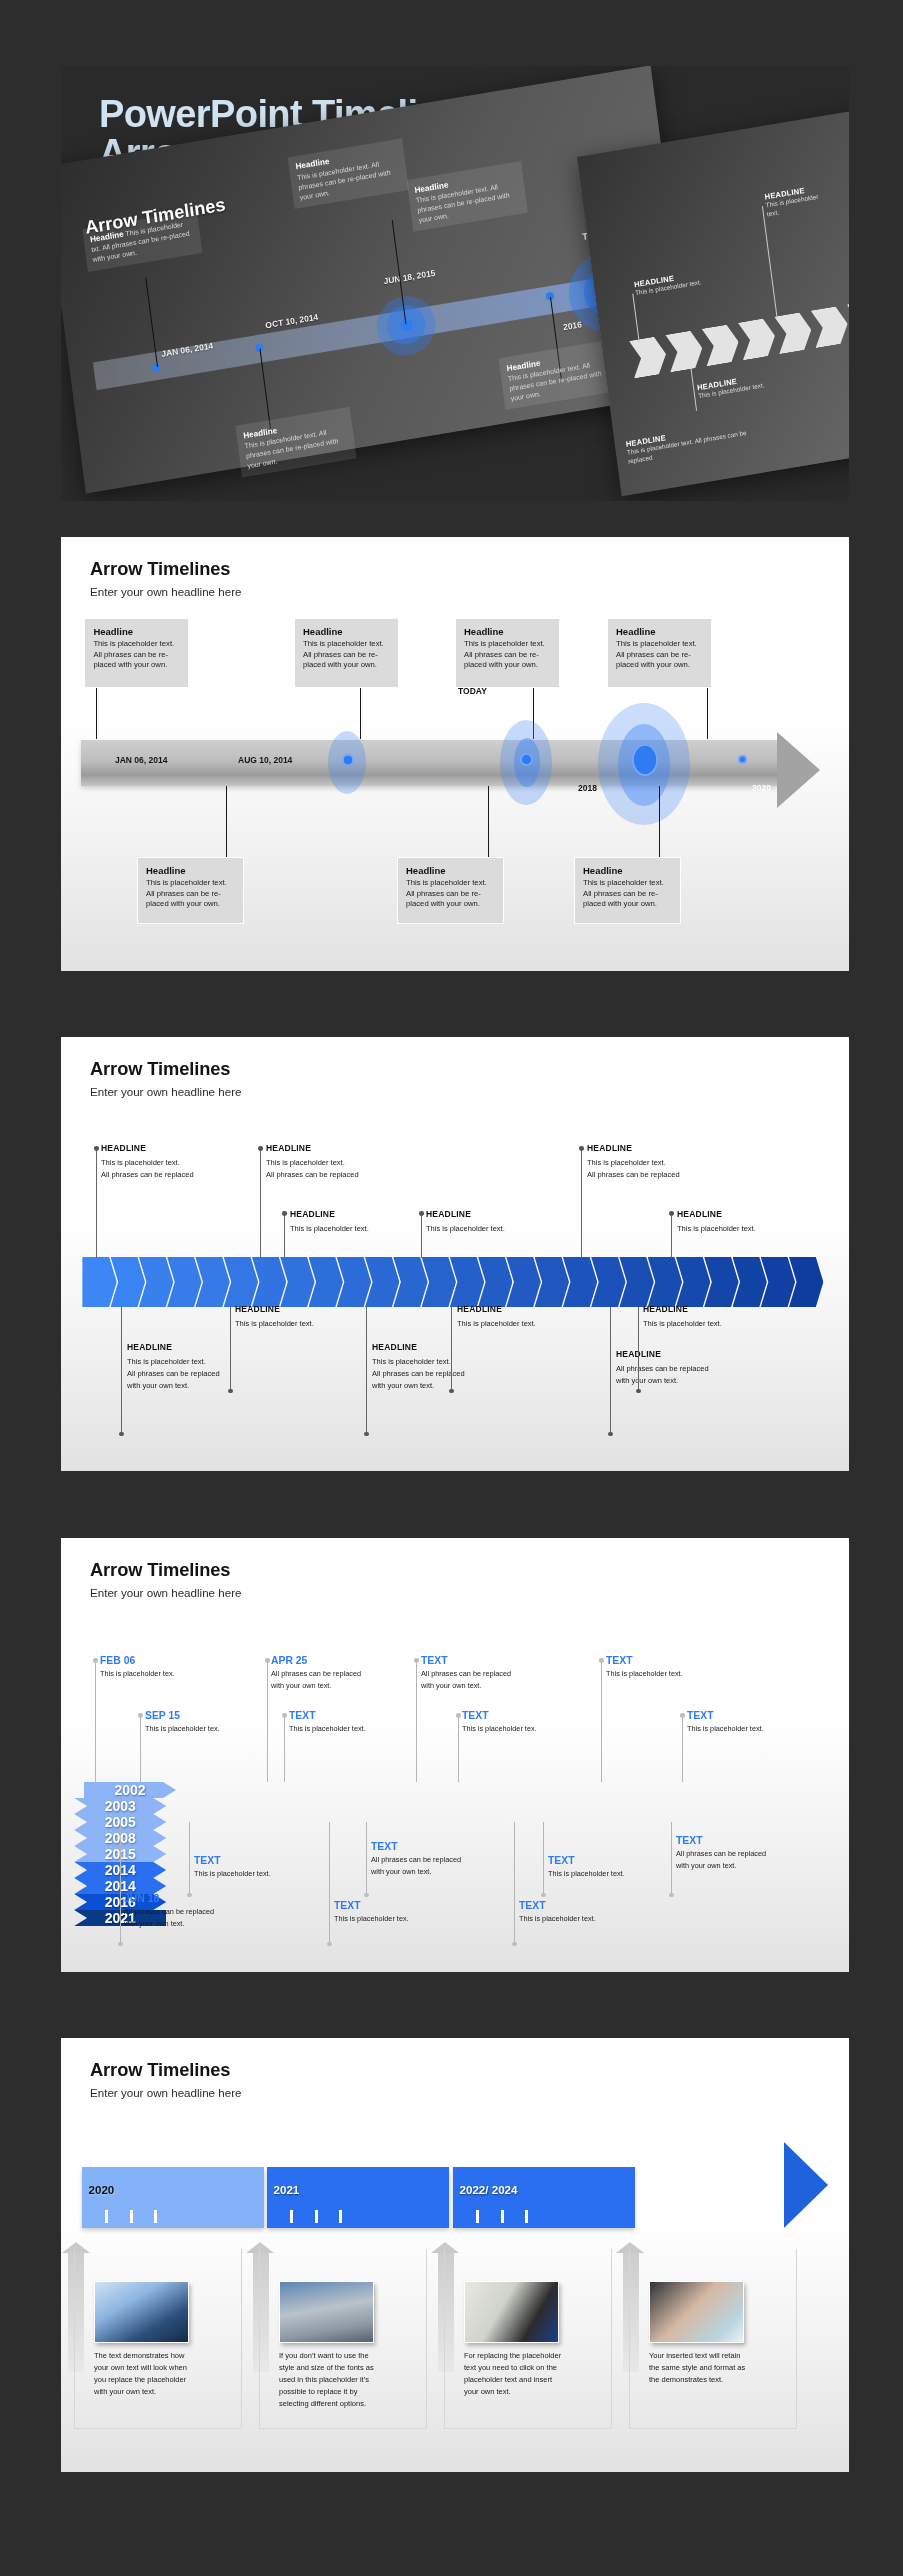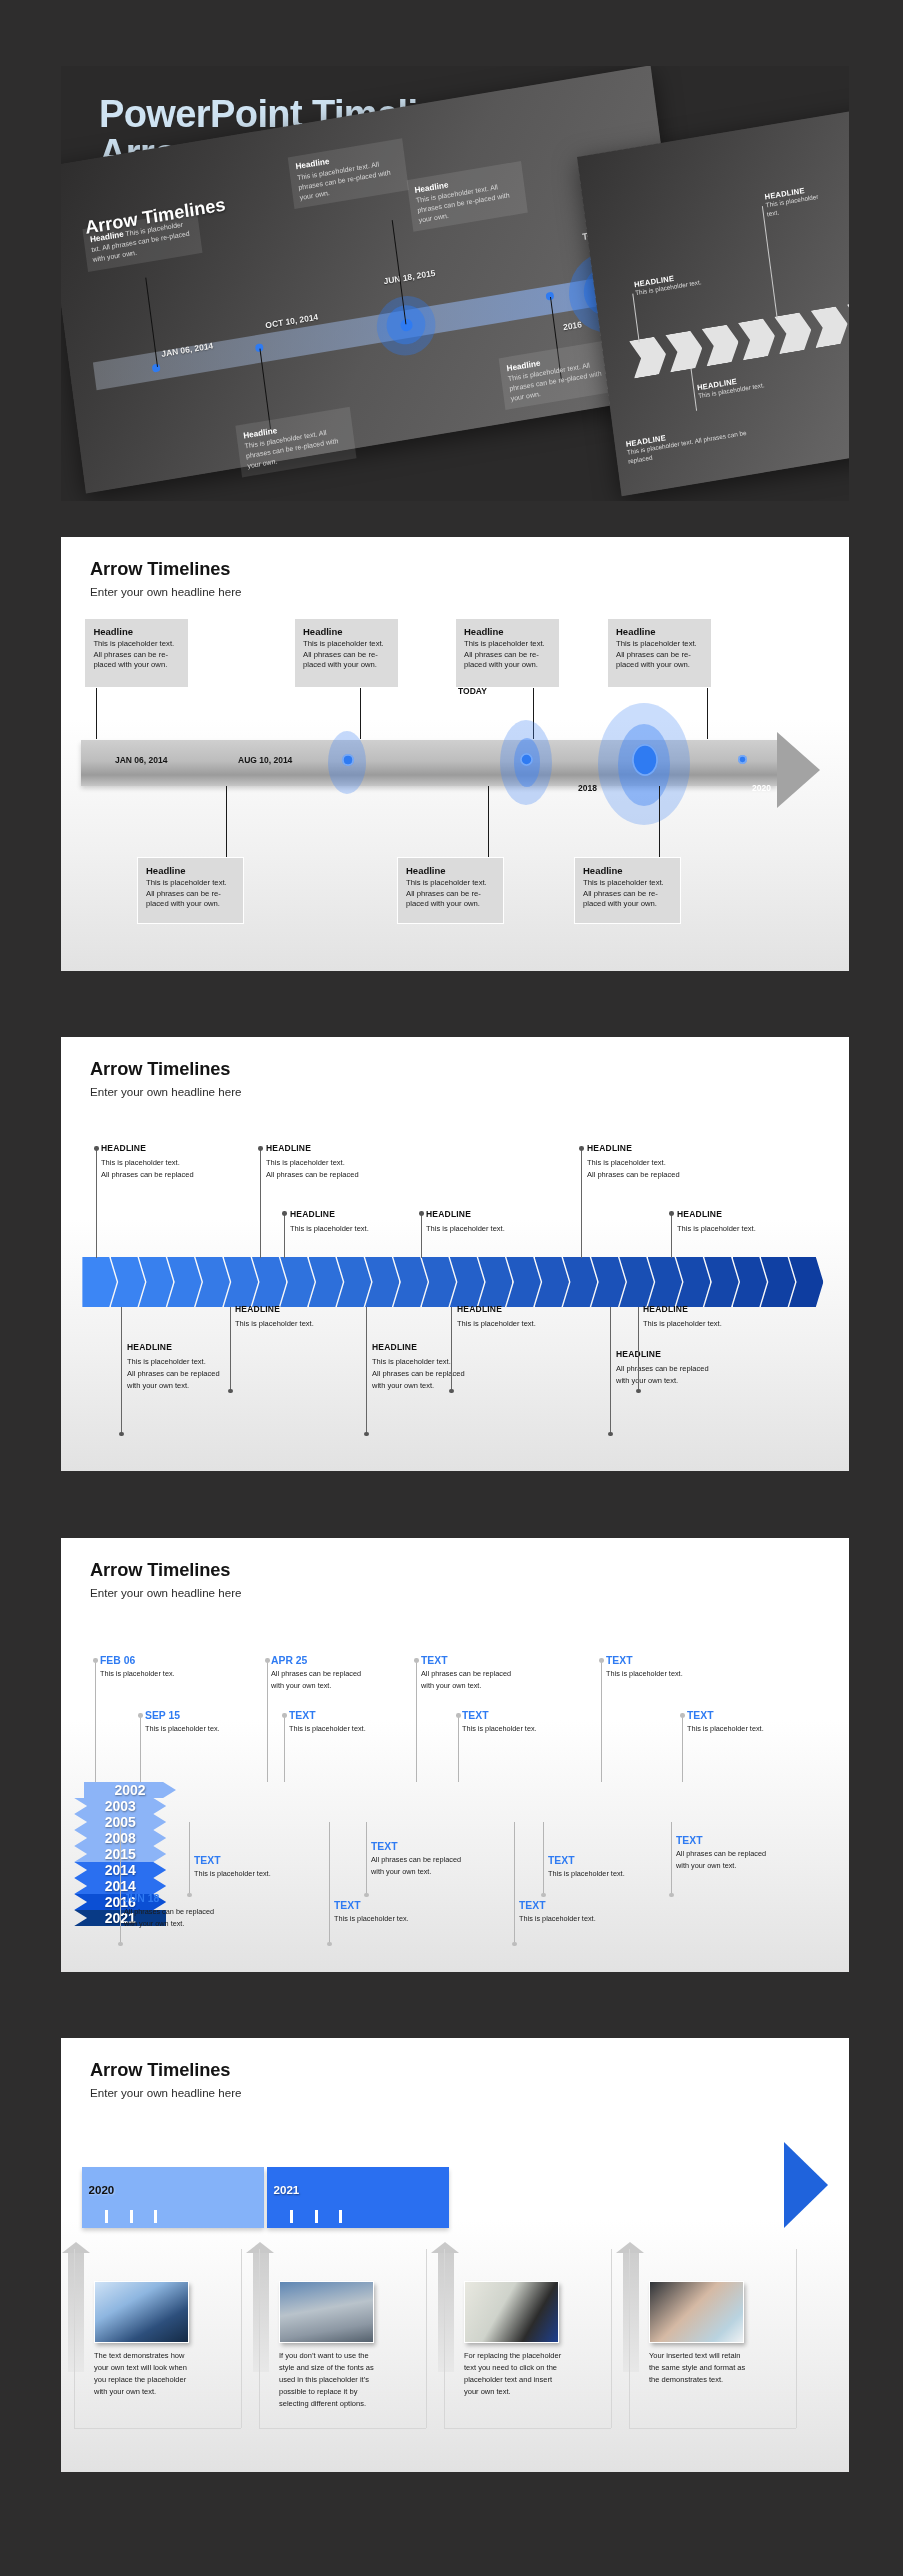--- a/index.html
+++ b/index.html
@@ -564,20 +564,26 @@
           <div class="tick" style="left: 23px;"></div>
           <div class="tick" style="left: 48px;"></div>
           <div class="tick" style="left: 72px;"></div>
         </div>
         <div class="seg" style="left: 185px; top: 0px; width: 182px; background: rgb(42, 111, 240);">
           <div class="lb">2021</div>
           <div class="tick" style="left: 23px;"></div>
           <div class="tick" style="left: 48px;"></div>
           <div class="tick" style="left: 72px;"></div>
         </div>
+        <div class="seg" style="left: 371px; top: 0px; width: 182px; background: rgb(42, 111, 240);">
+          <div class="lb">2022/ 2024</div>
+          <div class="tick" style="left: 23px;"></div>
+          <div class="tick" style="left: 48px;"></div>
+          <div class="tick" style="left: 72px;"></div>
+        </div>
       </div>
     <div class="arrowhead" style="left:723px;top:104px;"></div>
 
     <div id="cards5">
         <div class="uparrow" style="left: 7.3px; top: 214px; height: 120px;"></div>
         <div class="pcol" style="left: 13.4px; top: 211px; height: 179px;"></div>
         <div class="pcol" style="left: 180px; top: 211px; height: 179px;"></div>
         <div class="pcolb" style="left: 13.4px; top: 390px; width: 167px;"></div>
         <div class="photo" style="left: 33px; top: 243px; background: linear-gradient(150deg, rgb(207, 226, 246) 0%, rgb(142, 182, 224) 35%, rgb(45, 79, 124) 70%, rgb(20, 42, 69) 100%);"></div>
         <div class="ptxt" style="left: 33px; top: 312px;">The text demonstrates how your own text will look when you replace the placeholder with your own text.</div>

